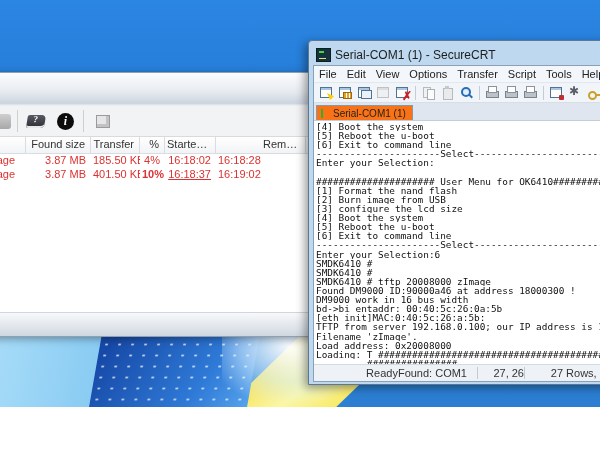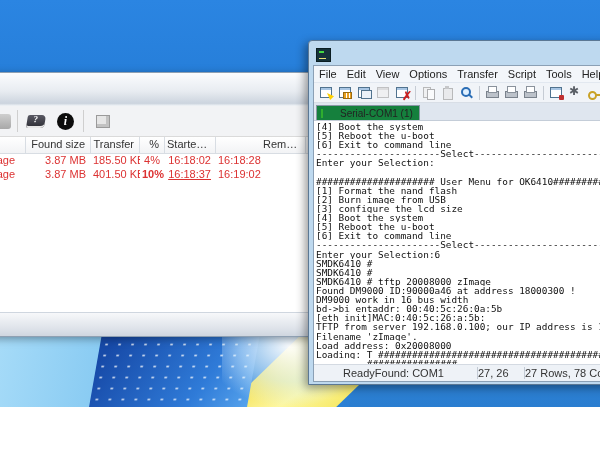--- a/index.html
+++ b/index.html
@@ -109,32 +109,32 @@
   .win-gear:after{content:"";position:absolute;right:0;bottom:0;width:5px;height:5px;
                background:#c03030;border-radius:1px}
   .gear:before{content:"\2731";position:absolute;left:1px;top:-1px;font-size:12px;color:#5a5f66}
   .key:before{content:"";position:absolute;left:1px;top:6px;width:5px;height:5px;
                border:2px solid #c9a227;border-radius:50%}
   .key:after{content:"";position:absolute;left:8px;top:9px;width:6px;height:2px;
                background:#c9a227;box-shadow:4px 2px 0 -1px #c9a227}
 
   .crt-tabbar{height:17px;background:#dfe6ef;border-bottom:1px solid #c4cdd8;
               display:flex;align-items:flex-end;padding-left:2px}
-  .crt-tab{height:14px;background:#15803d;border:1px solid #8a97a5;border-bottom:none;
-           display:flex;align-items:center;gap:17px;padding:0 6px 0 4px;
+  .crt-tab{height:14px;background:#f97316;border:1px solid #8a97a5;border-bottom:none;
+           display:flex;align-items:center;gap:10px;padding:0 6px 0 4px;
            font-size:10px;color:#222;white-space:nowrap}
   .tab-conn{width:2px;height:9px;background:#2fae2f}
   .crt-term{flex:1;background:#fff;overflow:hidden;padding:1px 0 0 2px}
   .crt-term .tl{font-family:"DejaVu Sans Mono",monospace;font-size:9.4px;line-height:9.11px;
                 white-space:pre;color:#111;height:9.11px;overflow:hidden}
   .crt-status{height:16px;background:#eef2f7;border-top:1px solid #d4dae2;
               display:flex;align-items:center;font-size:11px;color:#333}
-  .st-main{flex:1;display:flex;justify-content:center;padding:0 10px 0 6px;white-space:nowrap}
+  .st-main{flex:1;display:flex;justify-content:flex-end;padding:0 10px 0 6px;white-space:nowrap}
   .st-sep{width:1px;height:12px;background:#c2cad4}
-  .st-cell{text-align:left;white-space:nowrap;flex:0 0 auto}
+  .st-cell{text-align:right;white-space:nowrap;flex:0 0 auto}
   .st-pos{width:46px}
   .st-size{width:112px}
 </style>
 </head>
 <body>
 
 <div class="desktop">
   <div class="wp-band">
     <div class="wp-left"></div>
     <div class="wp-rightblue"></div>
@@ -183,20 +183,21 @@
         <div class="c" style="width: 45px;">16:19:02</div>
         <div class="c" style="width: 45px;"></div>
       </div>
     </div>
   <div class="xfer-bottom"></div>
 </div>
 
 <div class="crt">
   <div class="crt-title">
     <span class="crt-appicon"></span>
+    <span>Serial-COM1 (1) - SecureCRT</span>
   </div>
   <div class="crt-body">
     <div class="crt-menubar" id="crt-menubar">
         <span class="mi">File</span>
         <span class="mi">Edit</span>
         <span class="mi">View</span>
         <span class="mi">Options</span>
         <span class="mi">Transfer</span>
         <span class="mi">Script</span>
         <span class="mi">Tools</span>

